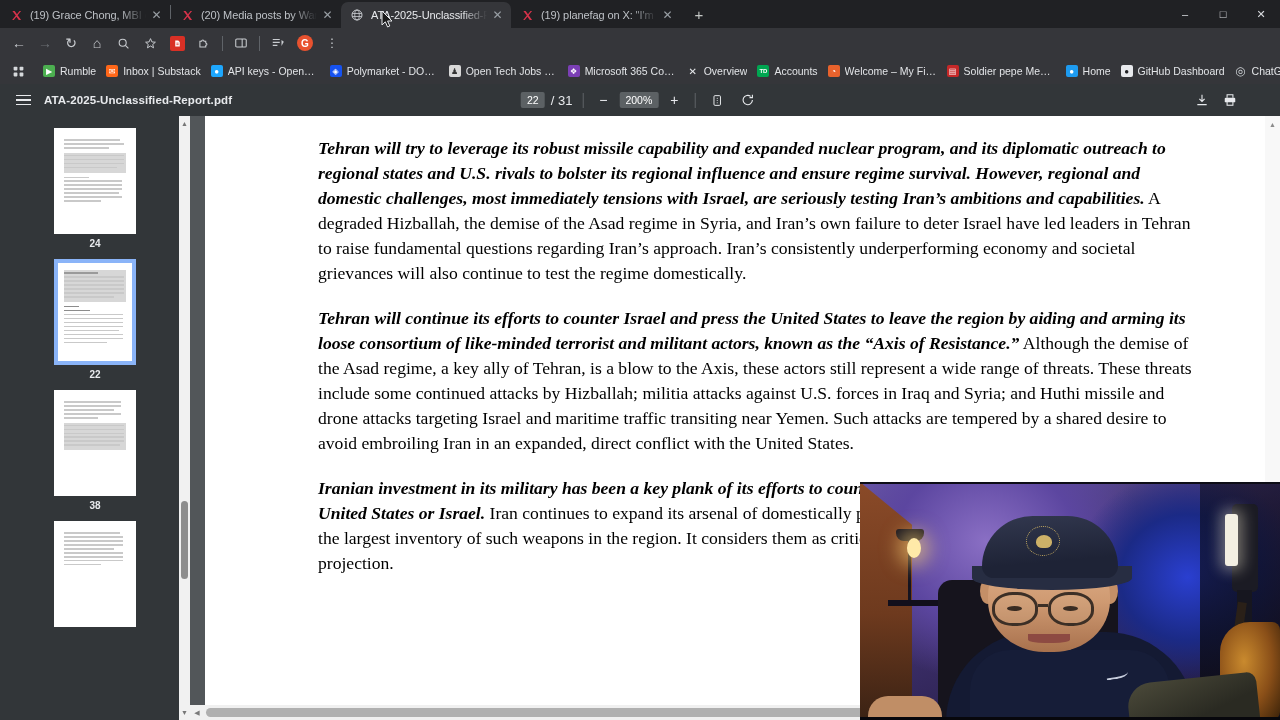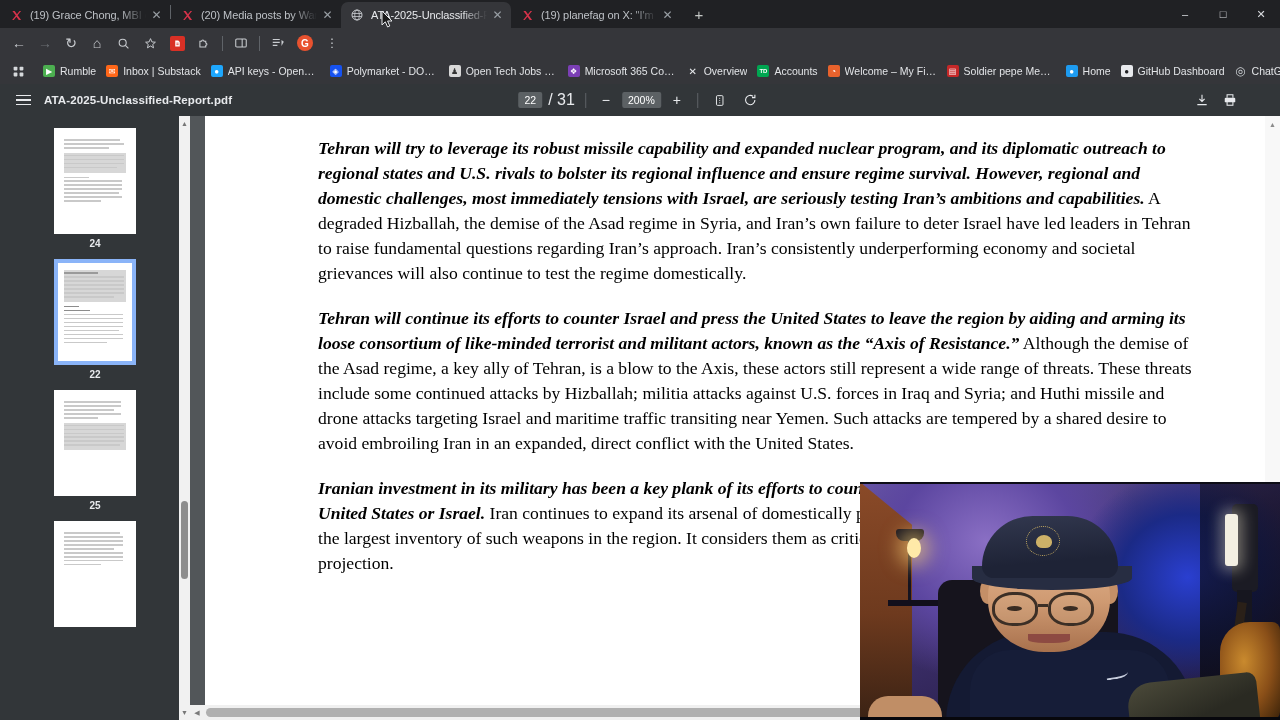--- a/index.html
+++ b/index.html
@@ -121,21 +121,21 @@
   .hamb i { display:block; width: 15px; height: 1.6px; background: #e8eaed; }
   .pdf-title { font-size: 11.5px; font-weight: bold; margin-left: 8px; letter-spacing: 0.1px; }
   .pdf-center {
     position: absolute; left: 50%; transform: translateX(-50%);
     display: flex; align-items: center; gap: 6px;
   }
   .pagebox {
     background: #5c6164; color: #fff; font-size: 10.5px;
     padding: 2px 5px; border-radius: 2px; min-width: 24px; text-align: center;
   }
-  .pagetot { font-size: 16px; color: #e8eaed; }
+  .pagetot { font-size: 13px; color: #e8eaed; }
   .zoombtn { width: 20px; text-align: center; font-size: 14px; color: #e8eaed; }
   .zoomval {
     background: #5c6164; color: #fff; font-size: 10.5px;
     padding: 2px 6px; border-radius: 2px;
   }
   .pdf-right { position: absolute; right: 10px; display: flex; align-items: center; gap: 4px; }
   .pdf-ico { width: 24px; height: 24px; display:flex; align-items:center; justify-content:center; color:#e8eaed; font-size: 13px; }
 
   
   .sidebar {
@@ -645,21 +645,21 @@
           <div class="tline" style="width:55%"></div>
           <div class="tblock">
             <div class="tline" style="width:97%"></div>
               <div class="tline" style="width:97%"></div>
             <div class="tline" style="width:97%"></div>
               <div class="tline" style="width:97%"></div>
             <div class="tline" style="width:97%"></div>
               <div class="tline" style="width:90%"></div>
           </div>
         </div>
-        <div class="tnum">25</div>
+        <div class="tnum">38</div>
       </div>
 
 
       <div class="thumb-wrap">
         <div class="thumb">
           <div class="tline" style="width:90%"></div>
             <div class="tline" style="width:95%"></div>
           <div class="tline" style="width:95%"></div>
             <div class="tline" style="width:95%"></div>
           <div class="tline" style="width:80%"></div>

